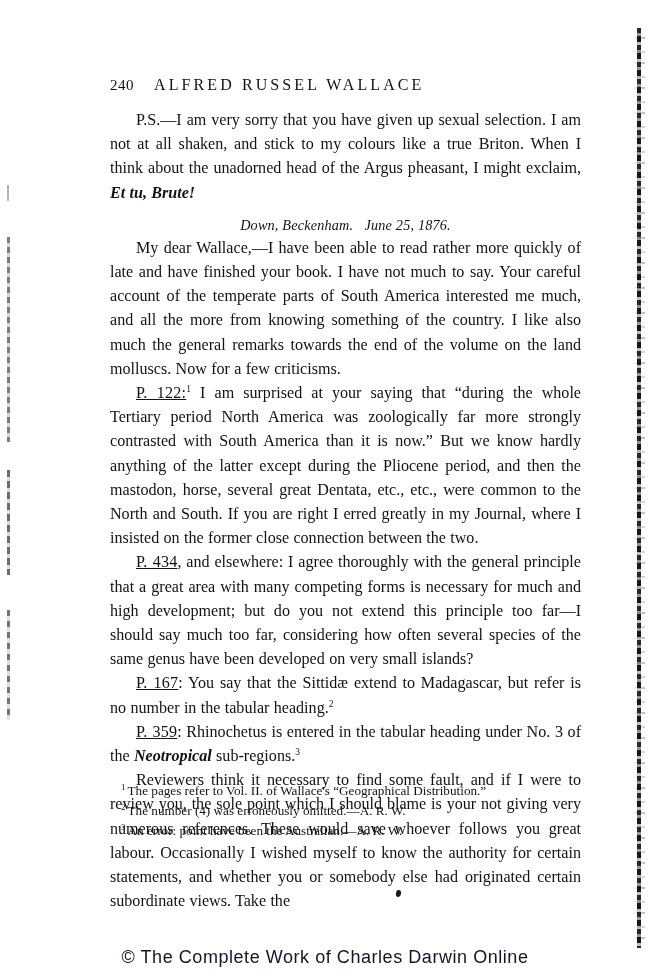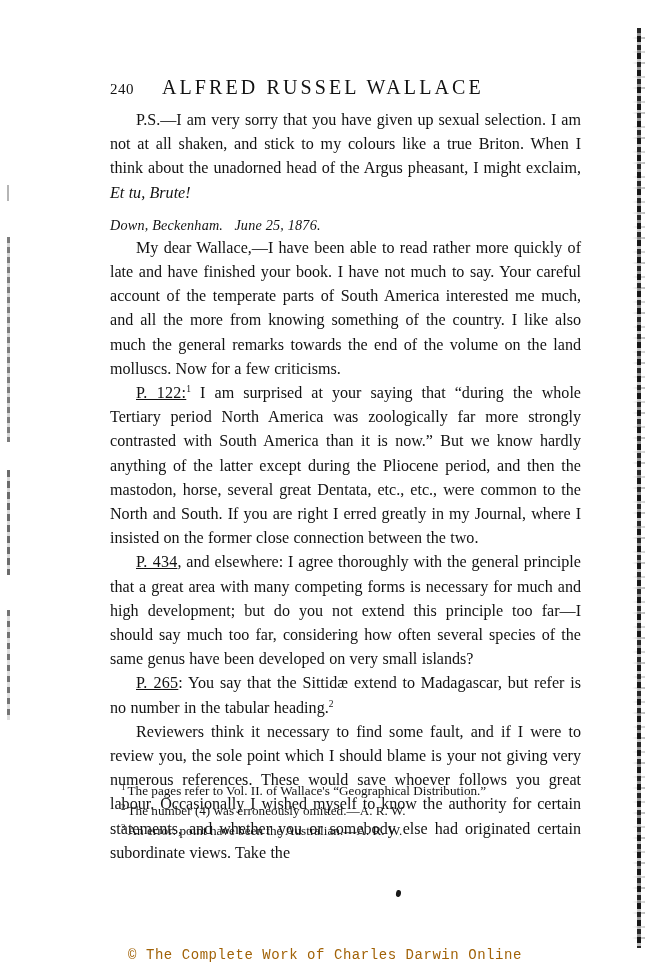--- a/index.html
+++ b/index.html
@@ -106,24 +106,24 @@
     left: 110px;
     width: 470px;
     display: flex;
     align-items: baseline;
   }
   .folio {
     font-size: 15px;
     letter-spacing: 0.5px;
     font-family: "Liberation Serif", "DejaVu Serif", serif;
     font-variant-numeric: oldstyle-nums;
-    margin-right: 28px;
+    margin-right: 20px;
   }
   .head-title {
-    font-size: 20px;
+    font-size: 16px;
     letter-spacing: 3.1px;
     white-space: nowrap;
   }
 
   
   .textblock {
     position: absolute;
     top: 108px;
     left: 110px;
     width: 471px;
@@ -134,35 +134,35 @@
     line-height: 24.2px;
     text-align: justify;
     text-indent: 26px;
     hyphens: none;
     word-spacing: 0.3px;
   }
   .dateline {
     margin: 10px 0 1px 0;
     font-size: 14.2px;
     line-height: 20px;
-    text-align: left;
+    text-align: center;
     font-style: italic;
     letter-spacing: 0.2px;
   }
   .dateline .nums {
     font-style: italic;
     font-variant-numeric: oldstyle-nums;
   }
   sup.fn {
     font-size: 9.5px;
     vertical-align: 6px;
     line-height: 0;
   }
   .sc-num { font-variant-numeric: oldstyle-nums; letter-spacing: 0.2px; text-decoration: underline; }
-  i { font-style: italic; }
+  i { font-style: italic; font-weight: bold; }
 
   
   .footnotes {
     position: absolute;
     top: 782px;
     left: 121px;
     width: 455px;
   }
   p.footnote {
     margin: 0 0 2.5px 0;
@@ -177,24 +177,24 @@
     margin-right: 2px;
   }
 
   
   .watermark {
     position: absolute;
     top: 947px;
     left: 0;
     width: 650px;
     text-align: center;
-    font-family: Liberation Mono, monospace;
-    font-size: 14px;
+    font-family: Liberation Sans, sans-serif;
+    font-size: 18px;
     letter-spacing: 0.55px;
-    color: #a16207;
+    color: #0f172a;
   }
 </style>
 </head>
 <body>
 
 <div class="page">
 
   <div class="scan-edge-left-a"></div>
   <div class="scan-edge-left-b"></div>
   <div class="scan-edge-left-c"></div>
@@ -213,22 +213,23 @@
     <p class="body"><span>P.S.—I am very sorry that you have given up sexual selection. I am not at all shaken, and stick to my colours like a true Briton. When I think about the unadorned head of the Argus pheasant, I might exclaim, </span><i>Et tu, Brute!</i></p>
 
     <p class="dateline"><span>Down, Beckenham.</span>&nbsp;&nbsp;&nbsp;<span class="nums">June 25, 1876.</span></p>
 
     <p class="body">My dear Wallace,—I have been able to read rather more quickly of late and have finished your book.  I have not much to say.  Your careful account of the temperate parts of South America interested me much, and all the more from knowing something of the country.  I like also much the general remarks towards the end of the volume on the land molluscs.  Now for a few criticisms.</p>
 
     <p class="body"><span class="sc-num">P. 122:</span><sup class="fn">1</sup><span> I am surprised at your saying that “during the whole Tertiary period North America was zoologically far more strongly contrasted with South America than it is now.”  But we know hardly anything of the latter except during the Pliocene period, and then the mastodon, horse, several great Dentata, etc., etc., were common to the North and South.  If you are right I erred greatly in my Journal, where I insisted on the former close connection between the two.</span></p>
 
     <p class="body"><span class="sc-num">P. 434</span><span>, and elsewhere:  I agree thoroughly with the general principle that a great area with many competing forms is necessary for much and high development; but do you not extend this principle too far—I should say much too far, considering how often several species of the same genus have been developed on very small islands?</span></p>
 
-    <p class="body"><span class="sc-num">P. 265</span><span>:  You say that the Sittidæ extend to Madagascar, but refer is no number in the tabular heading.</span><sup class="fn">2</sup></p>
-
+    <p class="body"><span class="sc-num">P. 167</span><span>:  You say that the Sittidæ extend to Madagascar, but refer is no number in the tabular heading.</span><sup class="fn">2</sup></p>
+
+    <p class="body"><span class="sc-num">P. 359</span><span>:  Rhinochetus is entered in the tabular heading under No. 3 of the </span><i>Neotropical</i><span> sub-regions.</span><sup class="fn">3</sup></p>
 
     <p class="body">Reviewers think it necessary to find some fault, and if I were to review you, the sole point which I should blame is your not giving very numerous references.  These would save whoever follows you great labour.  Occasionally I wished myself to know the authority for certain statements, and whether you or somebody else had originated certain subordinate views.  Take the</p>
 
   </div>
 
   <div class="footnotes">
     <p class="footnote"><sup class="fn">1</sup><span>The pages refer to Vol. II. of Wallace's “Geographical Distribution.”</span></p>
     <p class="footnote"><sup class="fn">2</sup><span>The number (4) was erroneously omitted.—A. R. W.</span></p>
     <p class="footnote"><sup class="fn">3</sup><span>An error:  point have been the Australian.—A. R. W.</span></p>
   </div>

